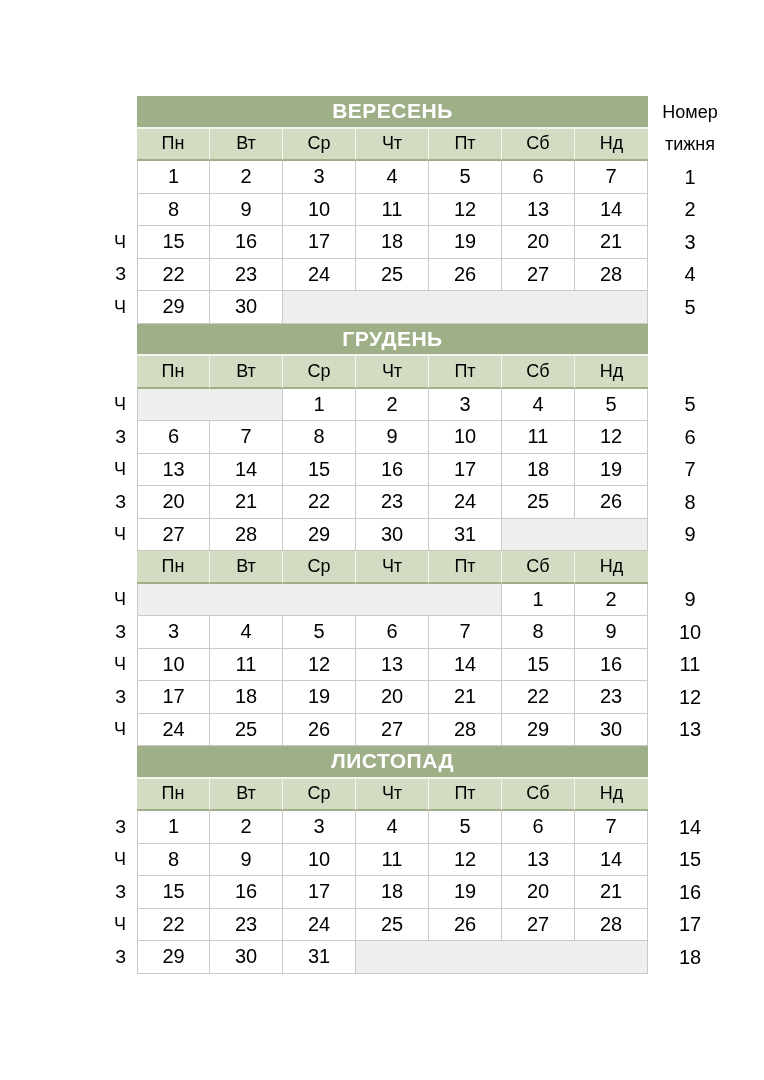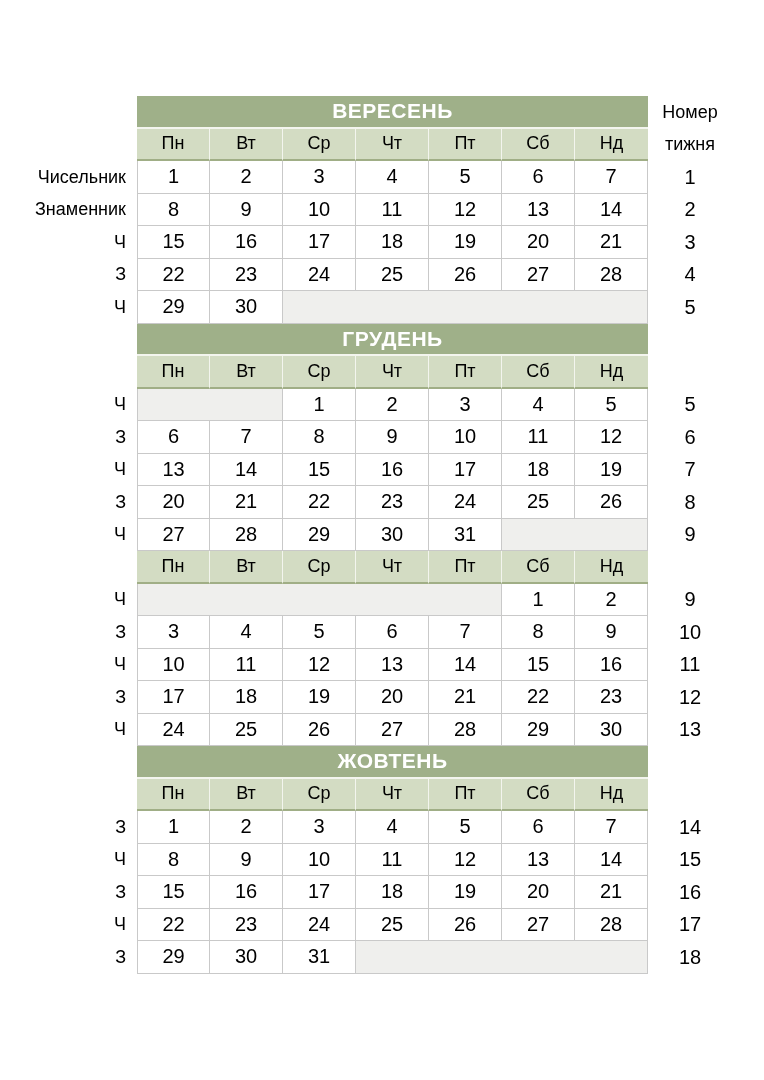--- a/index.html
+++ b/index.html
@@ -72,32 +72,30 @@
           <div class="cell day-head" style="grid-column: 2;">Пн</div>
           <div class="cell day-head" style="grid-column: 3;">Вт</div>
           <div class="cell day-head" style="grid-column: 4;">Ср</div>
           <div class="cell day-head" style="grid-column: 5;">Чт</div>
           <div class="cell day-head" style="grid-column: 6;">Пт</div>
           <div class="cell day-head" style="grid-column: 7;">Сб</div>
           <div class="cell day-head last" style="grid-column: 8;">Нд</div>
           <div class="cell week-col-head" style="grid-column: 9;">тижня</div>
         </div>
         <div class="row">
-          <div class="cell row-label" style="grid-column: 1;">Чисельник</div>
           <div class="cell date-cell first" style="grid-column: 2;">1</div>
           <div class="cell date-cell" style="grid-column: 3;">2</div>
           <div class="cell date-cell" style="grid-column: 4;">3</div>
           <div class="cell date-cell" style="grid-column: 5;">4</div>
           <div class="cell date-cell" style="grid-column: 6;">5</div>
           <div class="cell date-cell" style="grid-column: 7;">6</div>
           <div class="cell date-cell" style="grid-column: 8;">7</div>
           <div class="cell week-num" style="grid-column: 9;">1</div>
         </div>
         <div class="row">
-          <div class="cell row-label" style="grid-column: 1;">Знаменник</div>
           <div class="cell date-cell first" style="grid-column: 2;">8</div>
           <div class="cell date-cell" style="grid-column: 3;">9</div>
           <div class="cell date-cell" style="grid-column: 4;">10</div>
           <div class="cell date-cell" style="grid-column: 5;">11</div>
           <div class="cell date-cell" style="grid-column: 6;">12</div>
           <div class="cell date-cell" style="grid-column: 7;">13</div>
           <div class="cell date-cell" style="grid-column: 8;">14</div>
           <div class="cell week-num" style="grid-column: 9;">2</div>
         </div>
         <div class="row">
@@ -264,21 +262,21 @@
           <div class="cell date-cell" style="grid-column: 4;">26</div>
           <div class="cell date-cell" style="grid-column: 5;">27</div>
           <div class="cell date-cell" style="grid-column: 6;">28</div>
           <div class="cell date-cell" style="grid-column: 7;">29</div>
           <div class="cell date-cell" style="grid-column: 8;">30</div>
           <div class="cell week-num" style="grid-column: 9;">13</div>
         </div>
       </div>
       <div>
         <div class="row">
-          <div class="cell month-title" style="grid-column: 2 / span 7;">ЖОВТЕНЬ</div>
+          <div class="cell month-title" style="grid-column: 2 / span 7;">ЛИСТОПАД</div>
         </div>
         <div class="row">
           <div class="cell day-head" style="grid-column: 2;">Пн</div>
           <div class="cell day-head" style="grid-column: 3;">Вт</div>
           <div class="cell day-head" style="grid-column: 4;">Ср</div>
           <div class="cell day-head" style="grid-column: 5;">Чт</div>
           <div class="cell day-head" style="grid-column: 6;">Пт</div>
           <div class="cell day-head" style="grid-column: 7;">Сб</div>
           <div class="cell day-head last" style="grid-column: 8;">Нд</div>
         </div>

